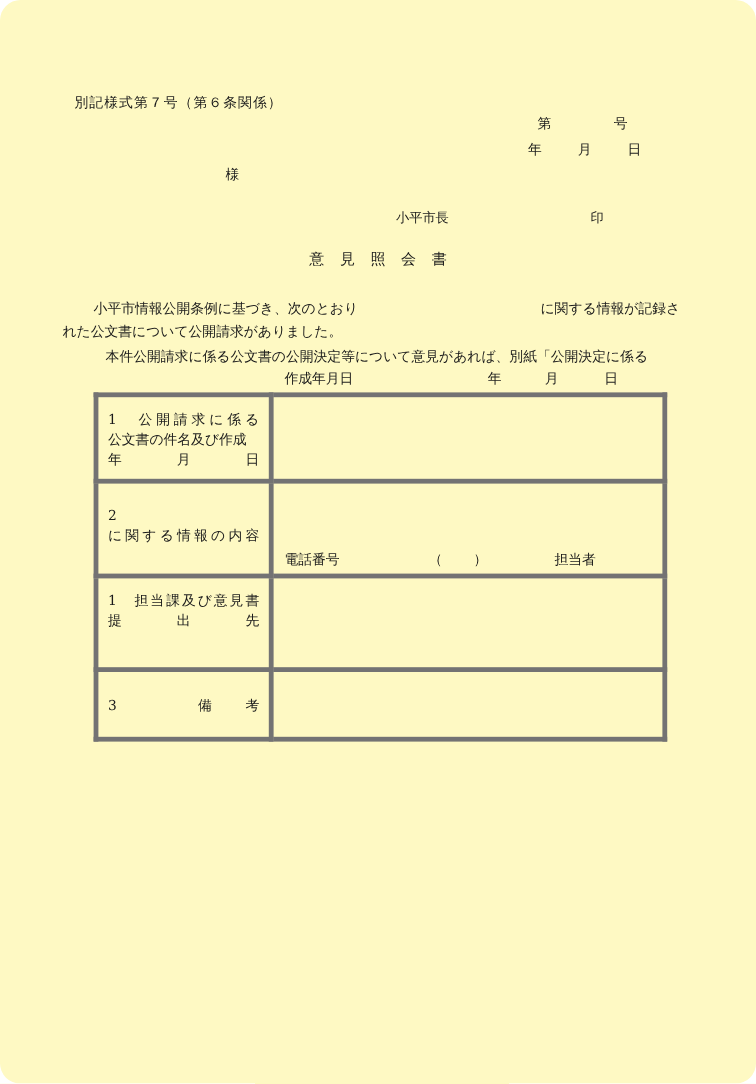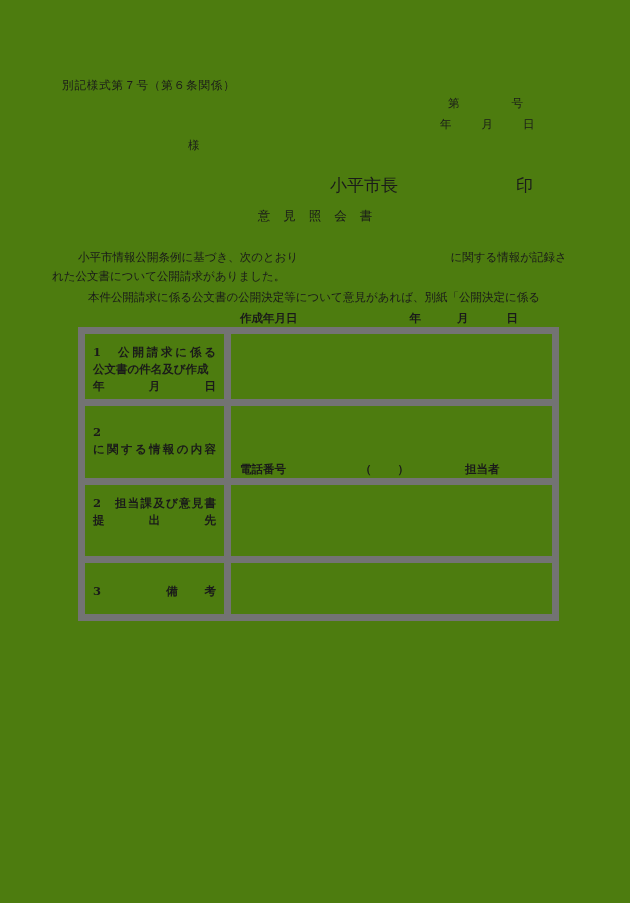--- a/index.html
+++ b/index.html
@@ -9,23 +9,24 @@
     background: #ffffff;
   }
   body {
     font-family: "DejaVu Serif", "Liberation Serif", serif;
     color: #1a1a1a;
   }
   .page {
     position: relative;
     width: 630px;
     height: 903px;
-    background: #4d7c0f;
+    background: #fef9c3;
     overflow: hidden;
     box-sizing: border-box;
+    border-radius: 17px;
   }
 
   
   .form-no {
     position: absolute;
     left: 62px;
     top: 78px;
     font-size: 11.5px;
     letter-spacing: 0.9px;
     white-space: nowrap;
@@ -50,21 +51,21 @@
     position: absolute;
     left: 188px;
     top: 138px;
     font-size: 11.5px;
     white-space: nowrap;
   }
   .issuer {
     position: absolute;
     left: 330px;
     top: 174px;
-    font-size: 17px;
+    font-size: 11px;
     white-space: nowrap;
   }
   .issuer .gap-seal { display: inline-block; width: 118px; }
 
   .doc-title {
     position: absolute;
     left: 0;
     top: 208px;
     width: 630px;
     text-align: center;
@@ -94,25 +95,24 @@
   
   .form-table {
     position: absolute;
     left: 78px;
     top: 327px;
     width: 474px;
     border-collapse: collapse;
     table-layout: fixed;
   }
   .form-table td {
-    border: 7px solid #737373;
+    border: 4px solid #737373;
     padding: 0;
     vertical-align: top;
     font-size: 11.5px;
-    font-weight: bold;
   }
   .col-label { width: 146px; }
   .col-value { width: 328px; }
 
   .label-box {
     position: relative;
     height: 100%;
     padding: 10px 8px 0 8px;
     box-sizing: border-box;
     line-height: 17px;
@@ -217,21 +217,21 @@
         <td>
           <div class="value-box">
             <div class="value-bottom"></div>
           </div>
         </td>
       </tr>
 
       <tr class="row-3">
         <td>
           <div class="label-box">
-            <span class="just">2　担当課及び意見書</span>
+            <span class="just">1　担当課及び意見書</span>
             <span class="just">提出先</span>
           </div>
         </td>
         <td>
           <div class="value-box">
             <div class="value-bottom">
               <span>電話番号</span><span class="tel-gap"></span><span>（</span><span class="paren-gap"></span><span>）</span><span class="tan-gap"></span><span>担当者</span>
             </div>
           </div>
         </td>

